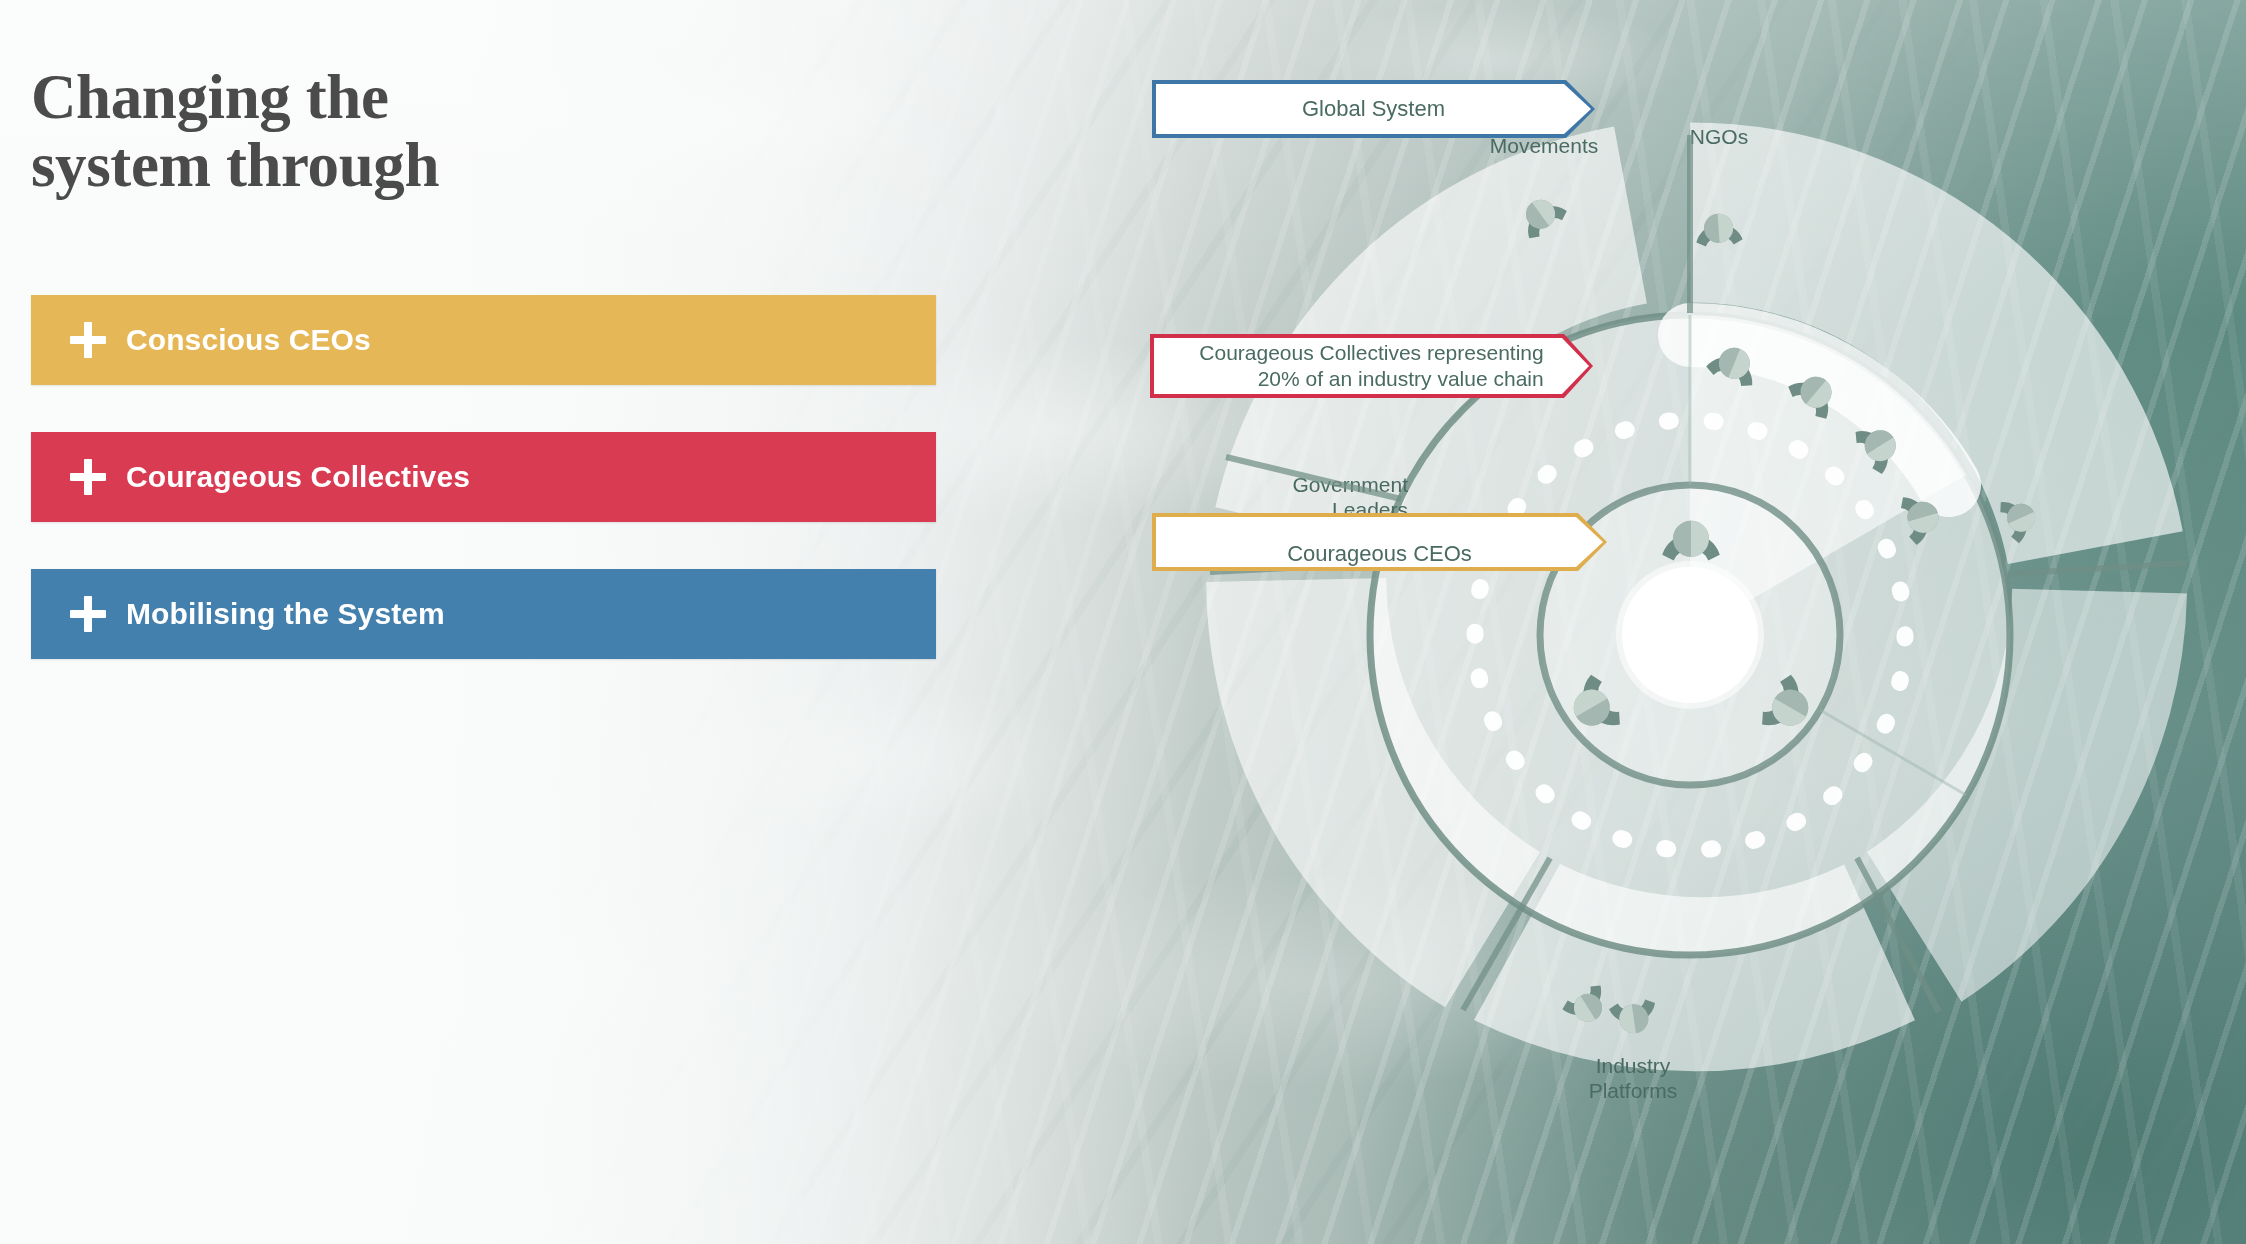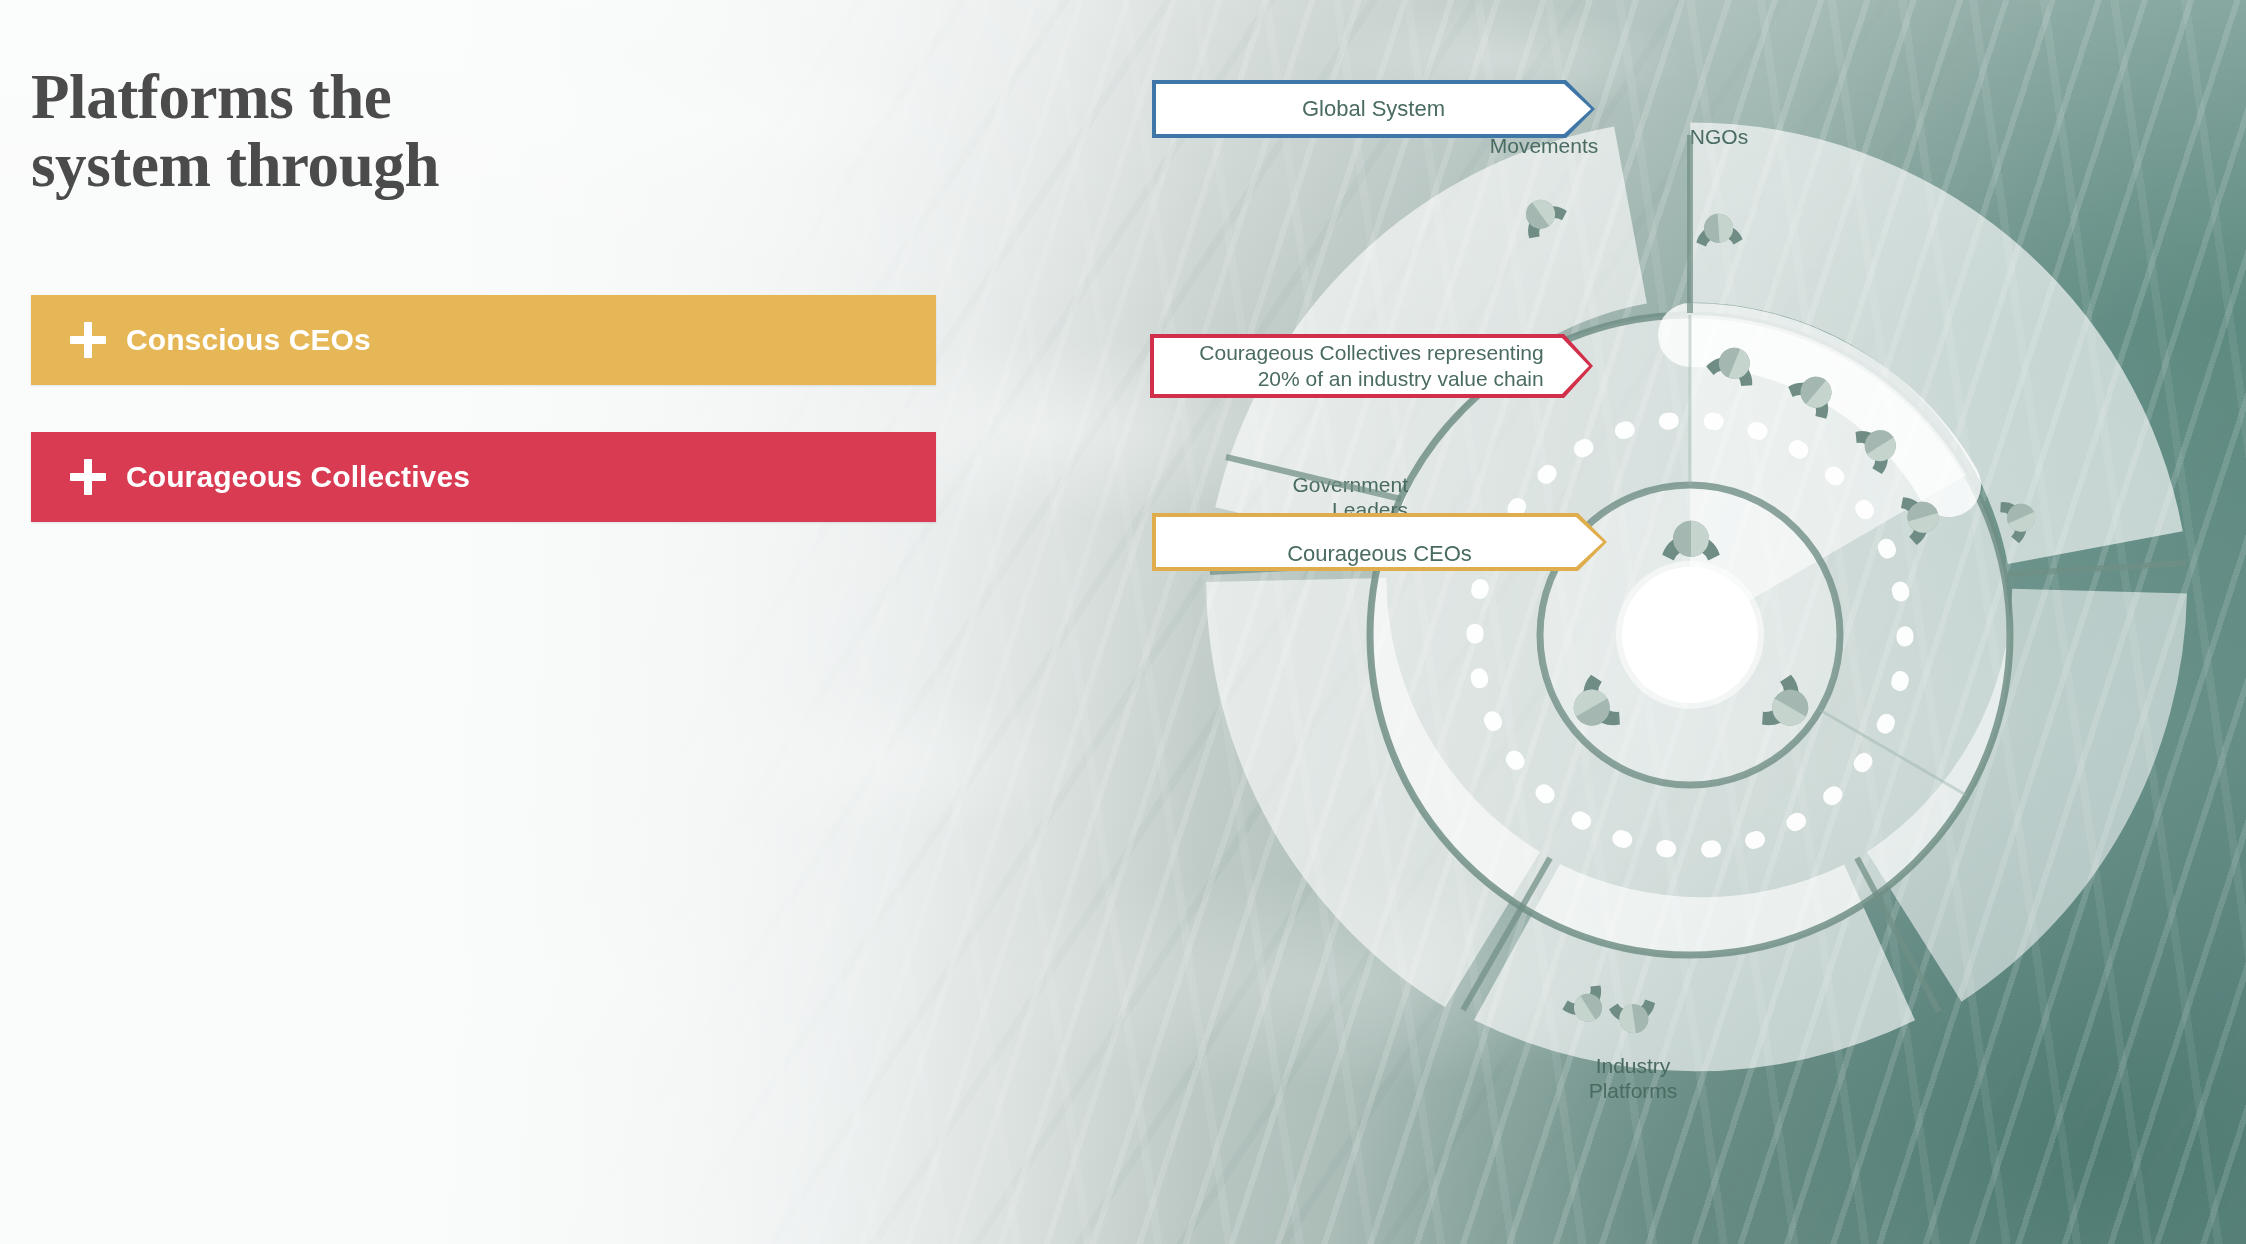--- a/index.html
+++ b/index.html
@@ -108,33 +108,37 @@
 <div id="bg">
   <div class="bg-base"></div>
   <div class="streaks"></div>
   <div class="foam"></div>
   <div class="leftwash"></div>
   <div class="topwash"></div>
 </div>
 
 <div id="left">
 
-  <div id="page-title">Platforms the
+  <div id="page-title">Changing the
 system through</div>
 
   <div class="acc" id="acc0">
     <span class="plus"></span>
     <span class="lbl">Conscious CEOs</span>
   </div>
 
   <div class="acc" id="acc1">
     <span class="plus"></span>
     <span class="lbl">Courageous Collectives</span>
   </div>
 
+  <div class="acc" id="acc2">
+    <span class="plus"></span>
+    <span class="lbl">Mobilising the System</span>
+  </div>
 
 </div>
 
 <div id="diagram">
 <svg width="1086" height="1280" viewBox="0 0 1086 1280">
   <defs>
 
     <symbol id="person" viewBox="0 0 100 100">
       <path d="M10 62 A42 42 0 0 1 90 62 L74 70 A26 26 0 0 0 26 70 Z" fill="#6f8d84"></path>
       <circle cx="50" cy="40" r="25" fill="#6f8d84"></circle>

